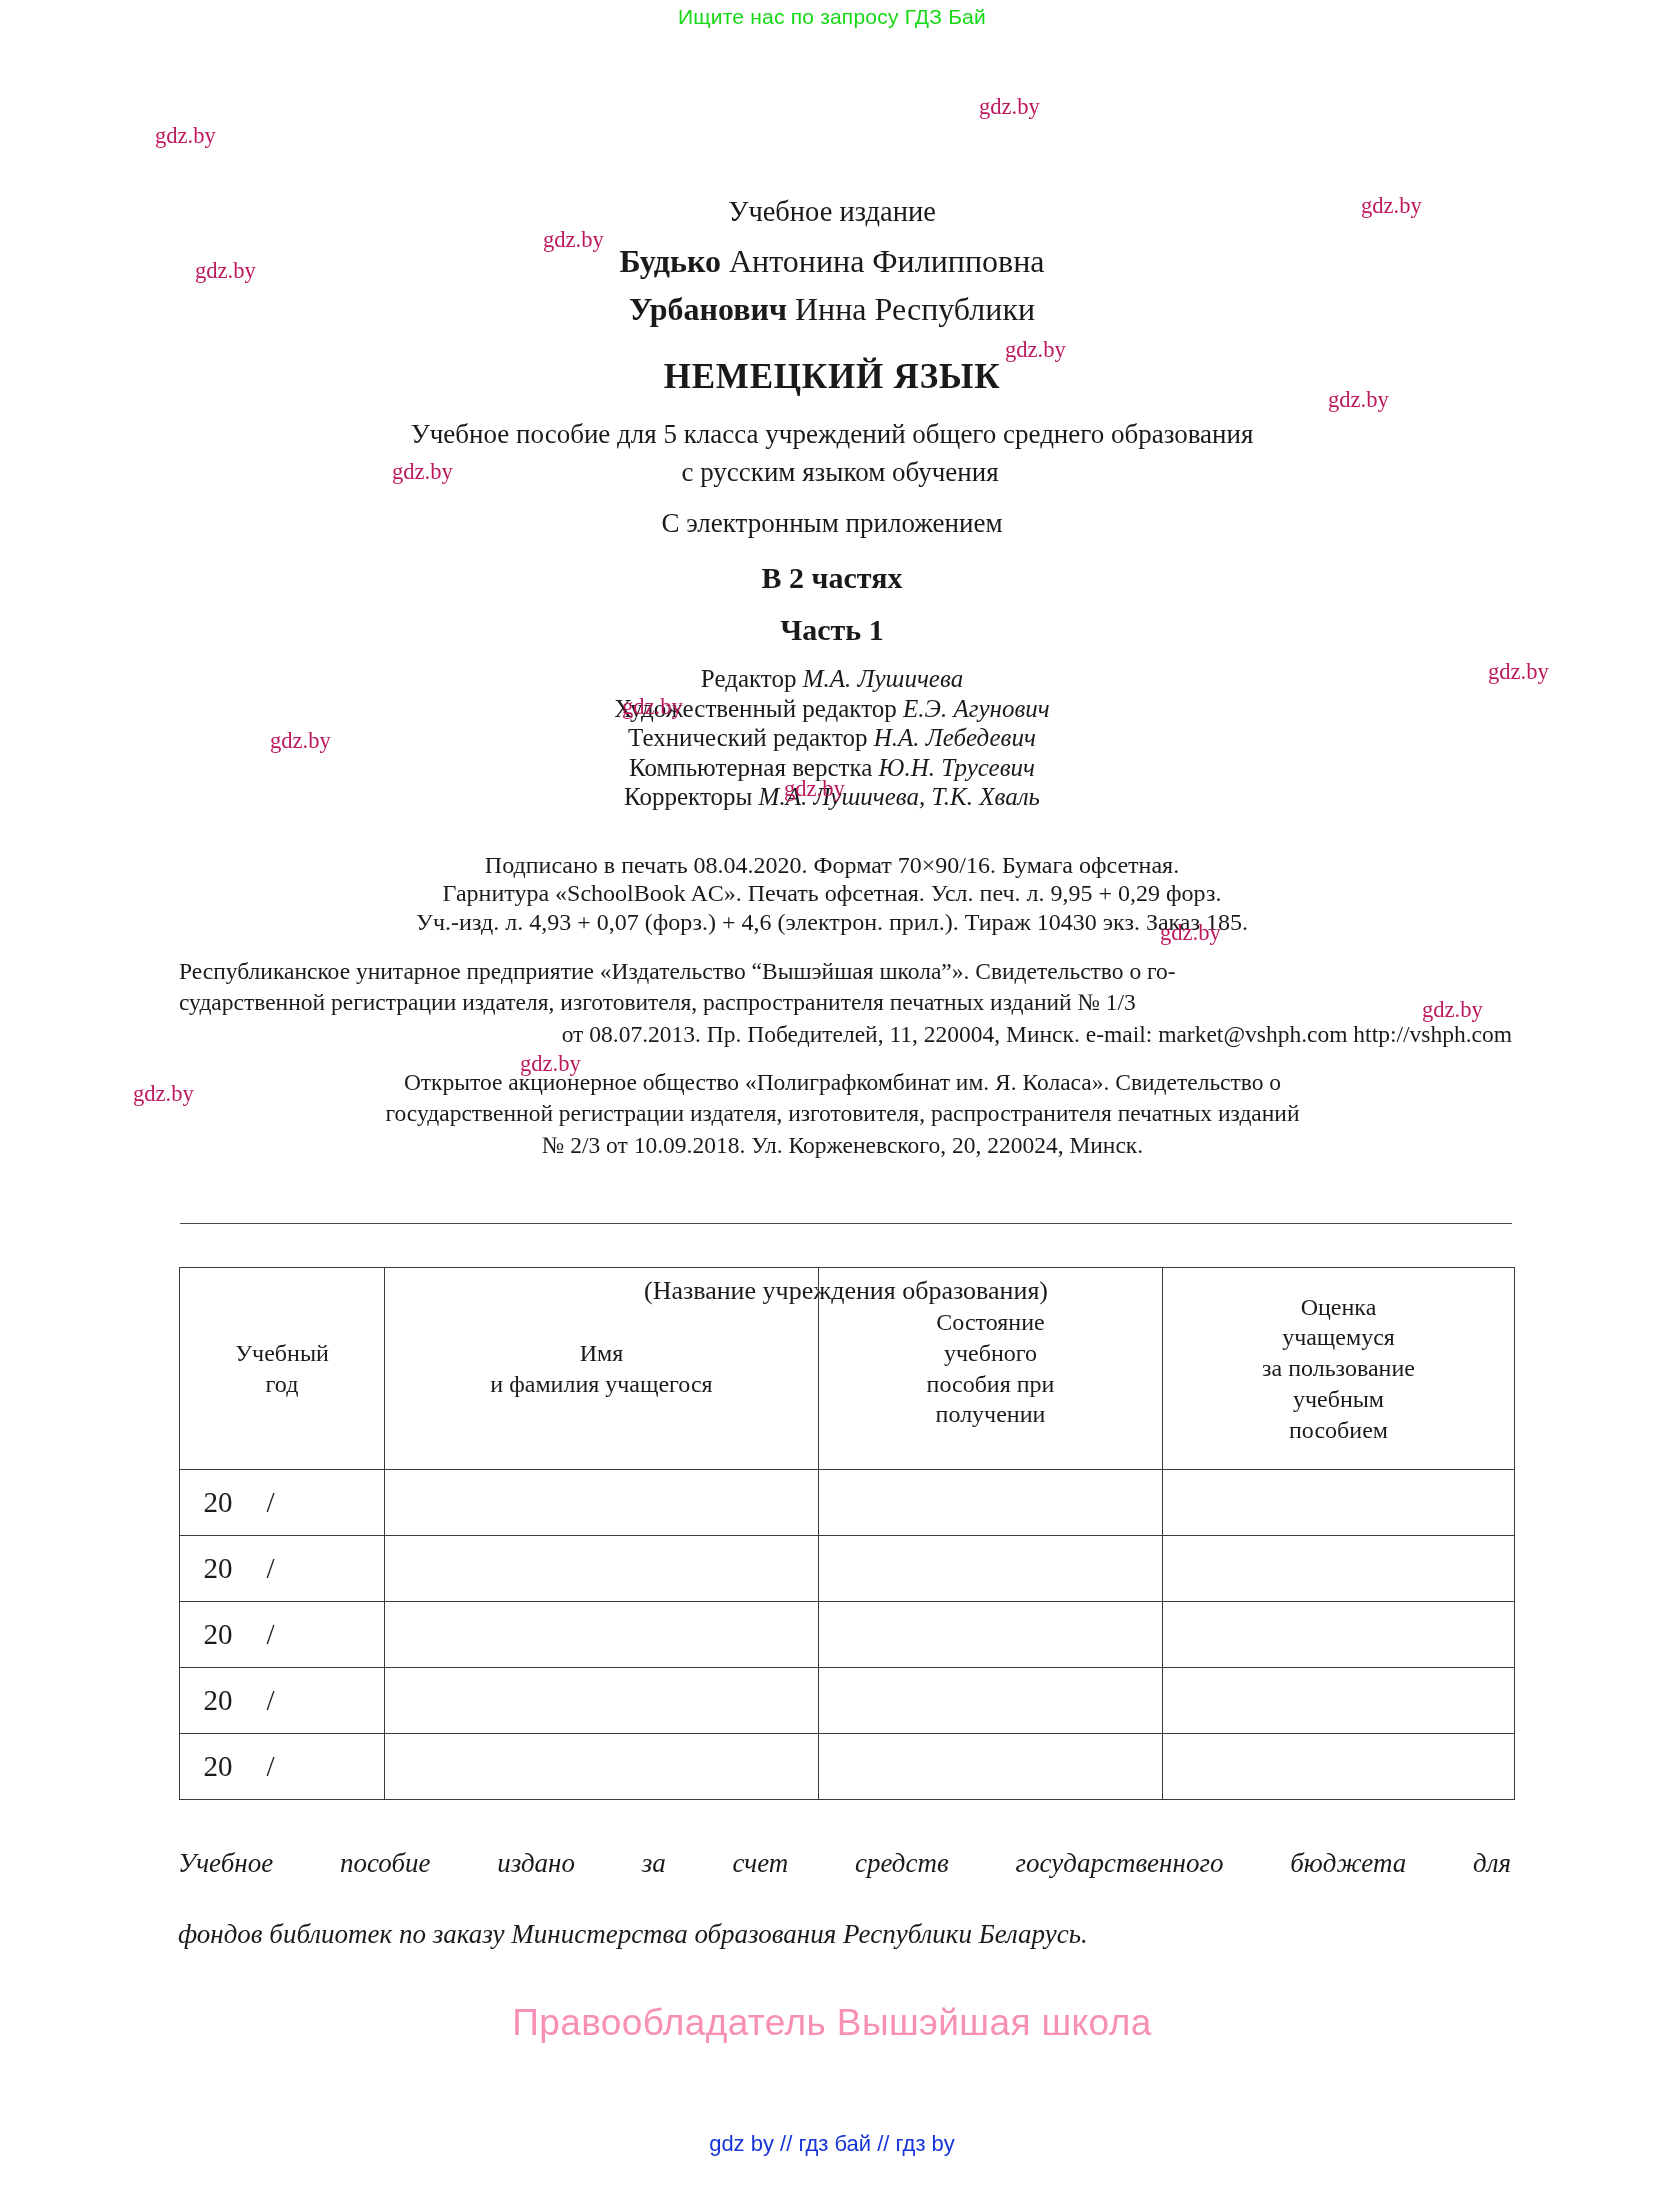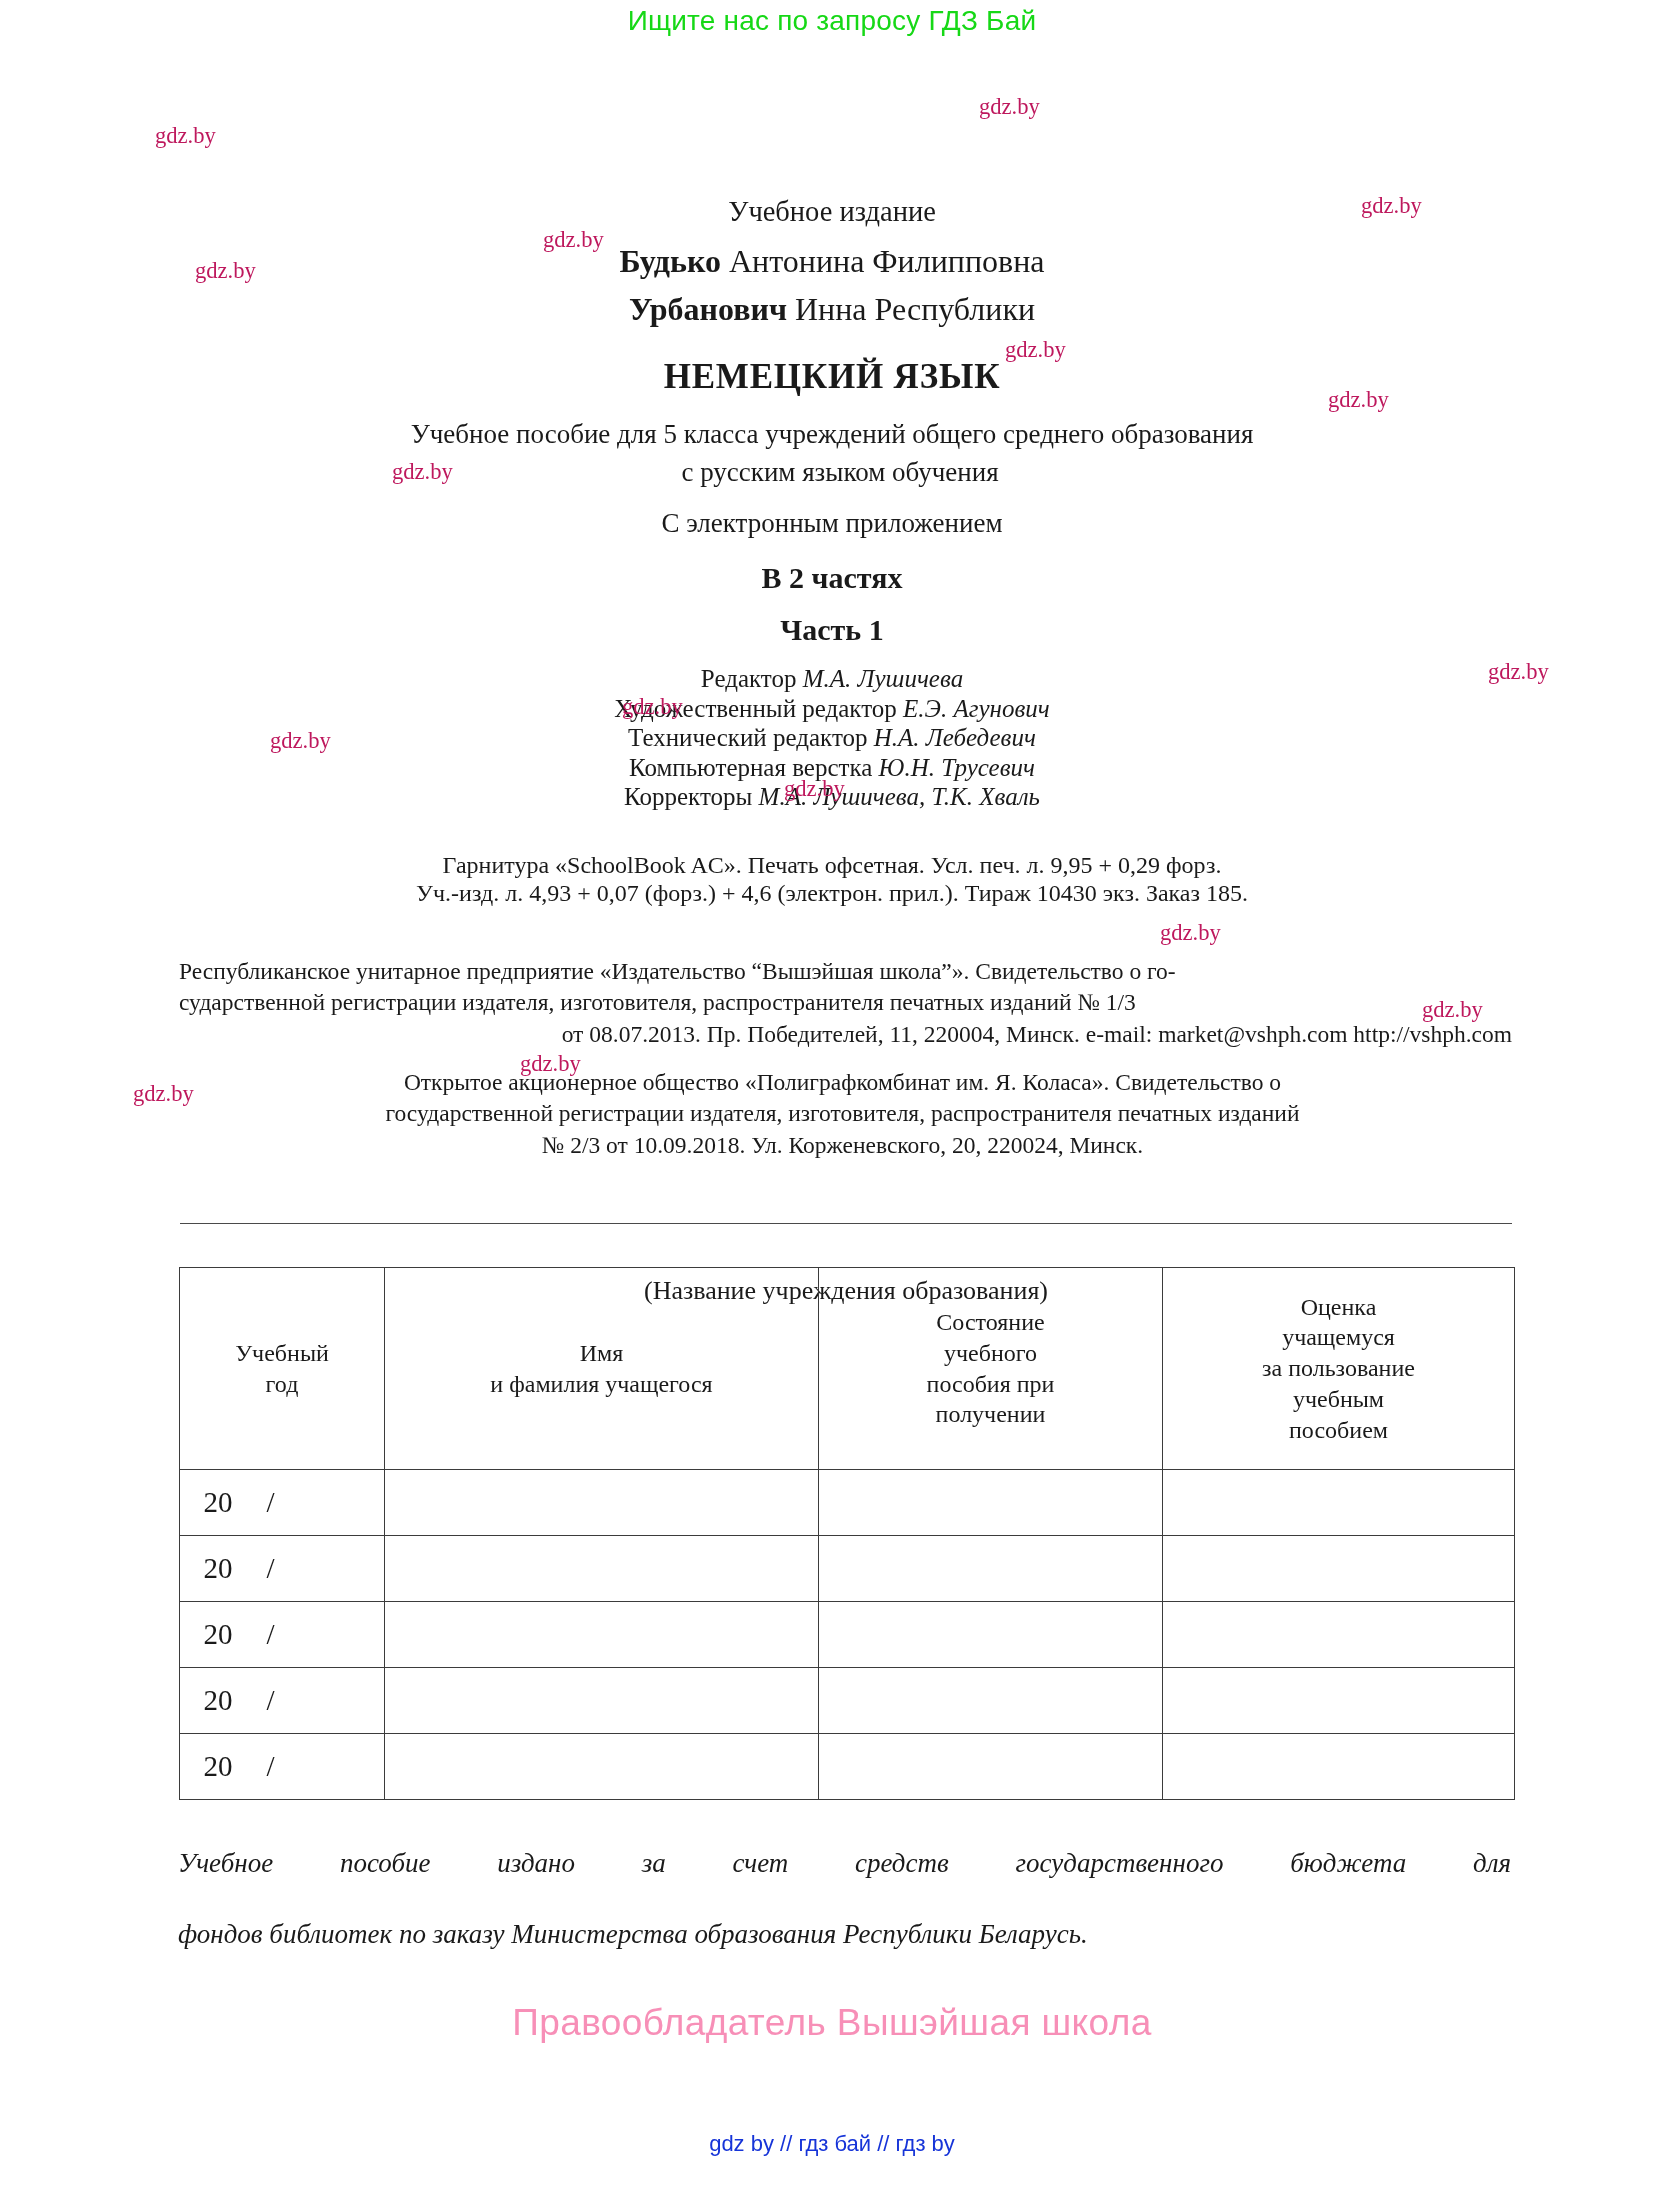--- a/index.html
+++ b/index.html
@@ -20,21 +20,21 @@
   }
 
   
   .promo-bar {
     position: absolute;
     top: 5px;
     left: 0;
     width: 1664px;
     text-align: center;
     font-family: "Liberation Sans", sans-serif;
-    font-size: 28px;
+    font-size: 21px;
     color: #16d816;
     letter-spacing: 0.2px;
   }
 
   .line {
     text-align: center;
     line-height: 1.18;
   }
 
   .t-series      { position:absolute; left:0; width:1664px; top:195px;  font-size:28.5px; }
@@ -197,20 +197,21 @@
     </div>
     <div class="line">
       <span>Компьютерная верстка </span><i>Ю.Н. Трусевич</i>
     </div>
     <div class="line">
       <span>Корректоры </span><i>М.А. Лушичева, Т.К. Хваль</i>
     </div>
   </div>
 
   <div class="imprint">
+    <div class="line">Подписано в печать 08.04.2020. Формат 70×90/16. Бумага офсетная.</div>
     <div class="line">Гарнитура «SchoolBook AC». Печать офсетная. Усл. печ. л. 9,95 + 0,29 форз.</div>
     <div class="line">Уч.-изд. л. 4,93 + 0,07 (форз.) + 4,6 (электрон. прил.). Тираж 10430 экз. Заказ 185.</div>
   </div>
 
   <div class="pub-block-1">
     <div>Республиканское унитарное предприятие «Издательство “Вышэйшая школа”». Свидетельство о го-</div>
     <div>сударственной регистрации издателя, изготовителя, распространителя печатных изданий № 1/3</div>
     <div class="last">от 08.07.2013. Пр. Победителей, 11, 220004, Минск.   e-mail: market@vshph.com  http://vshph.com</div>
   </div>
 

